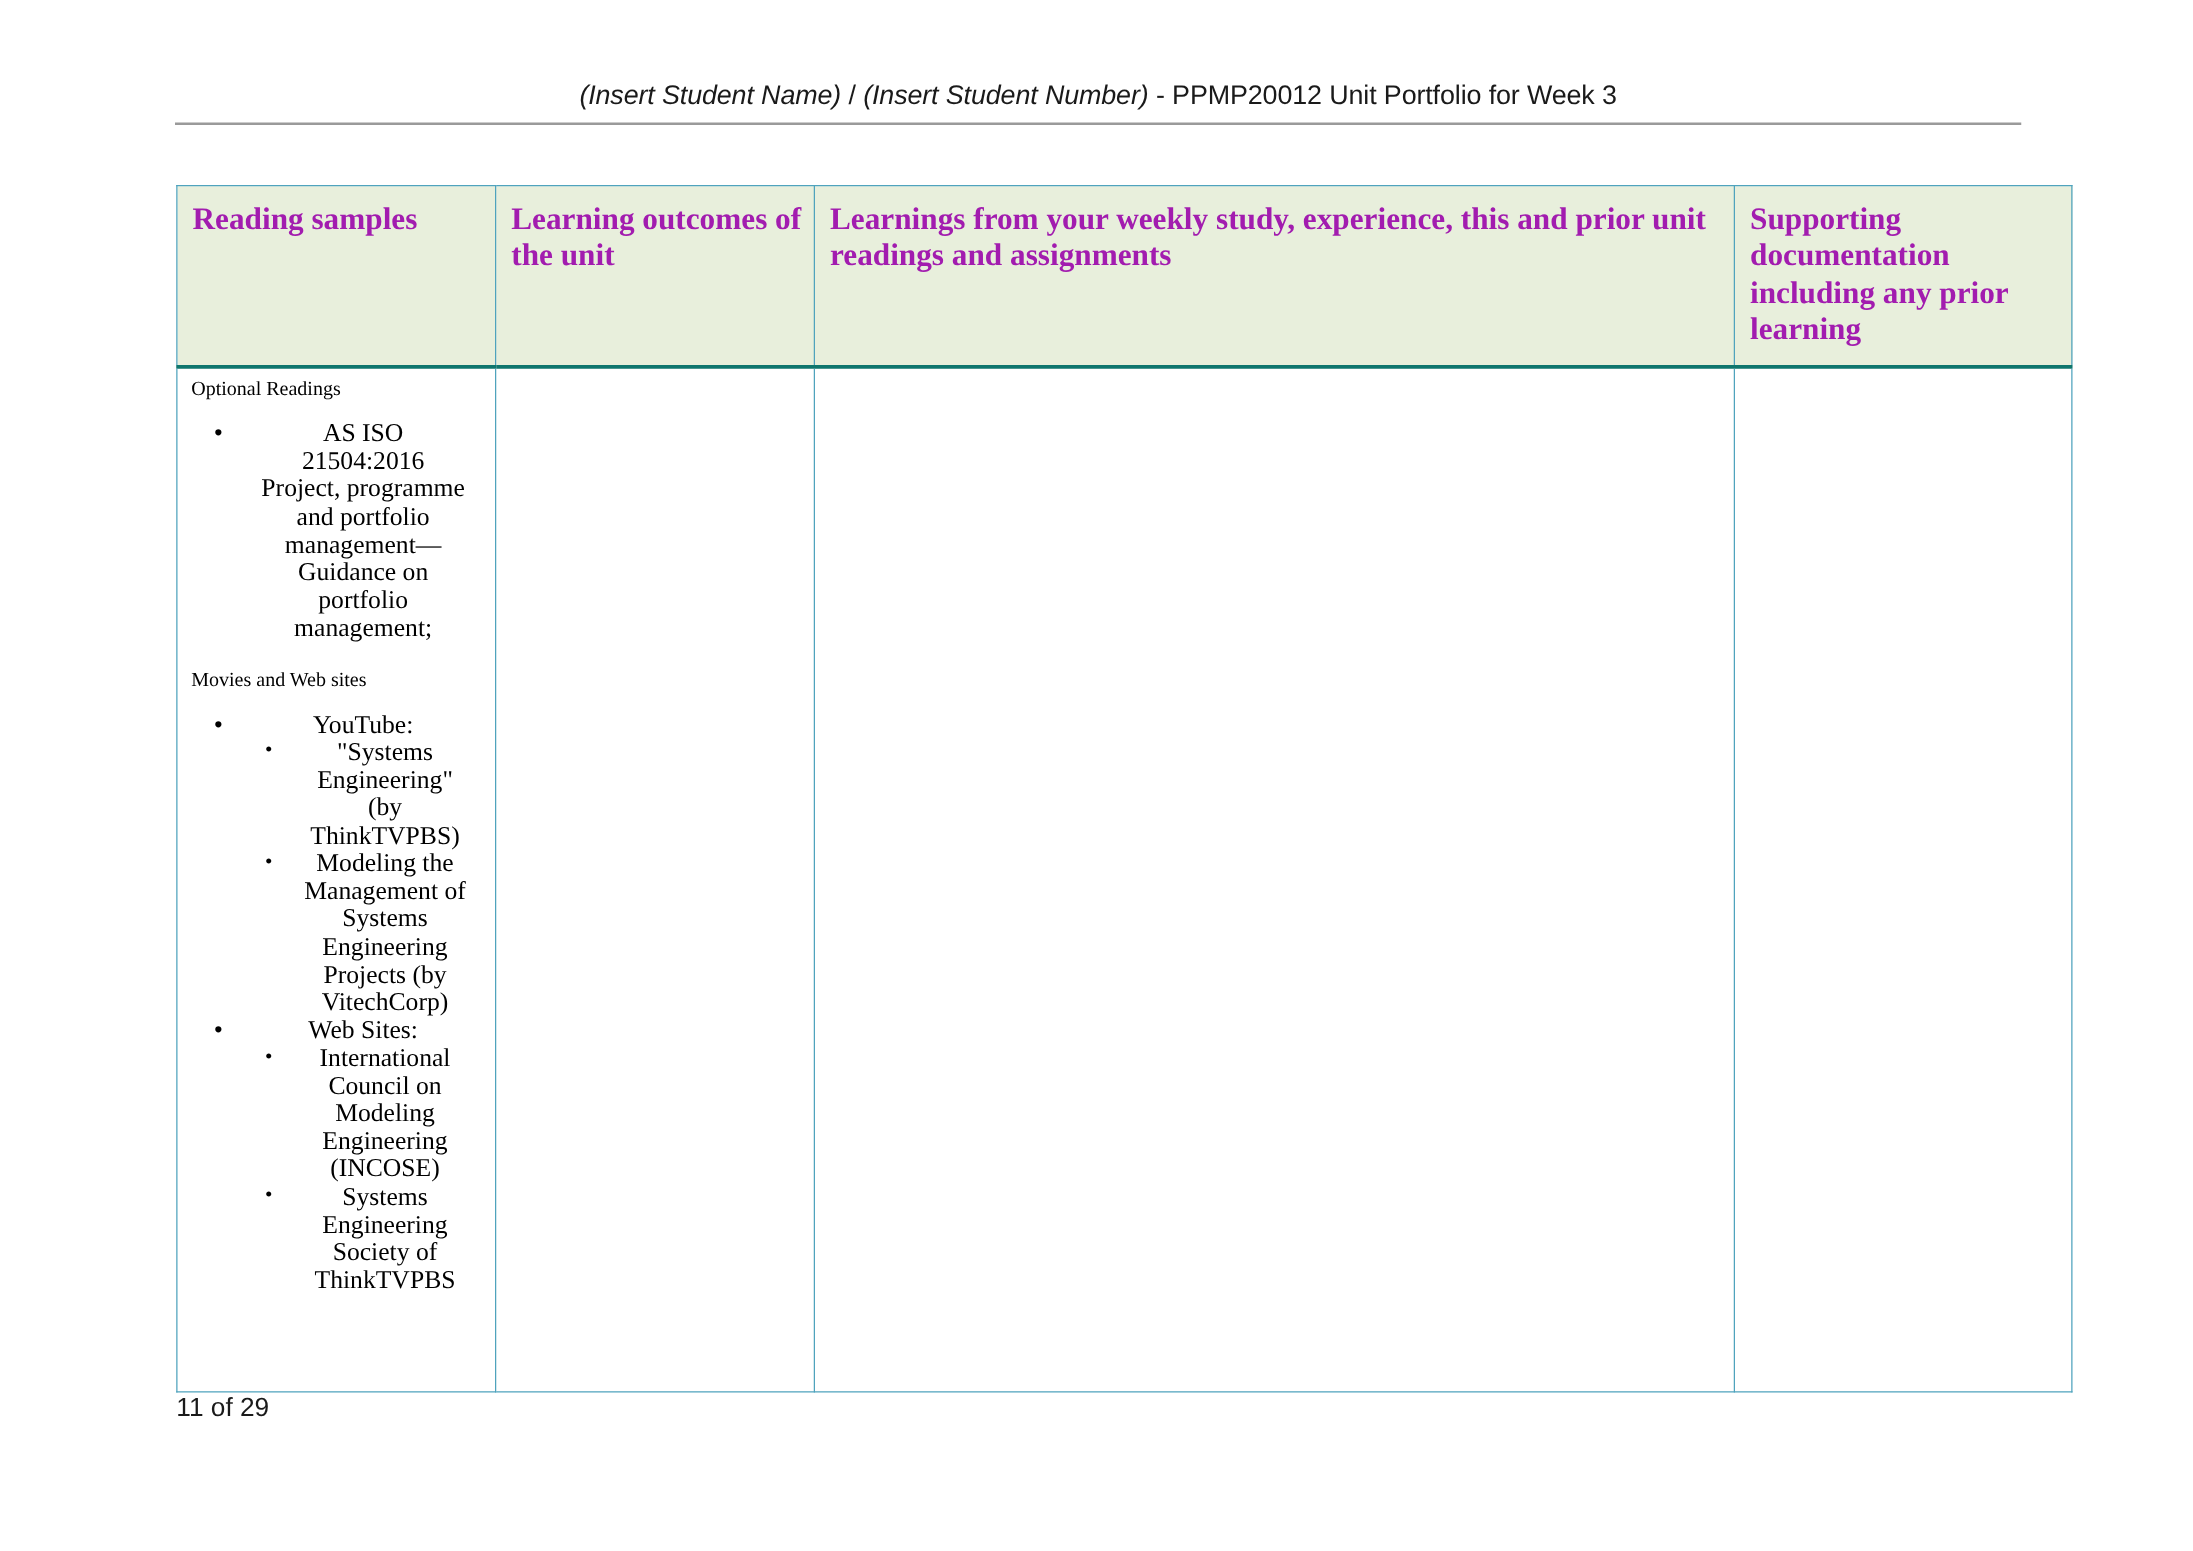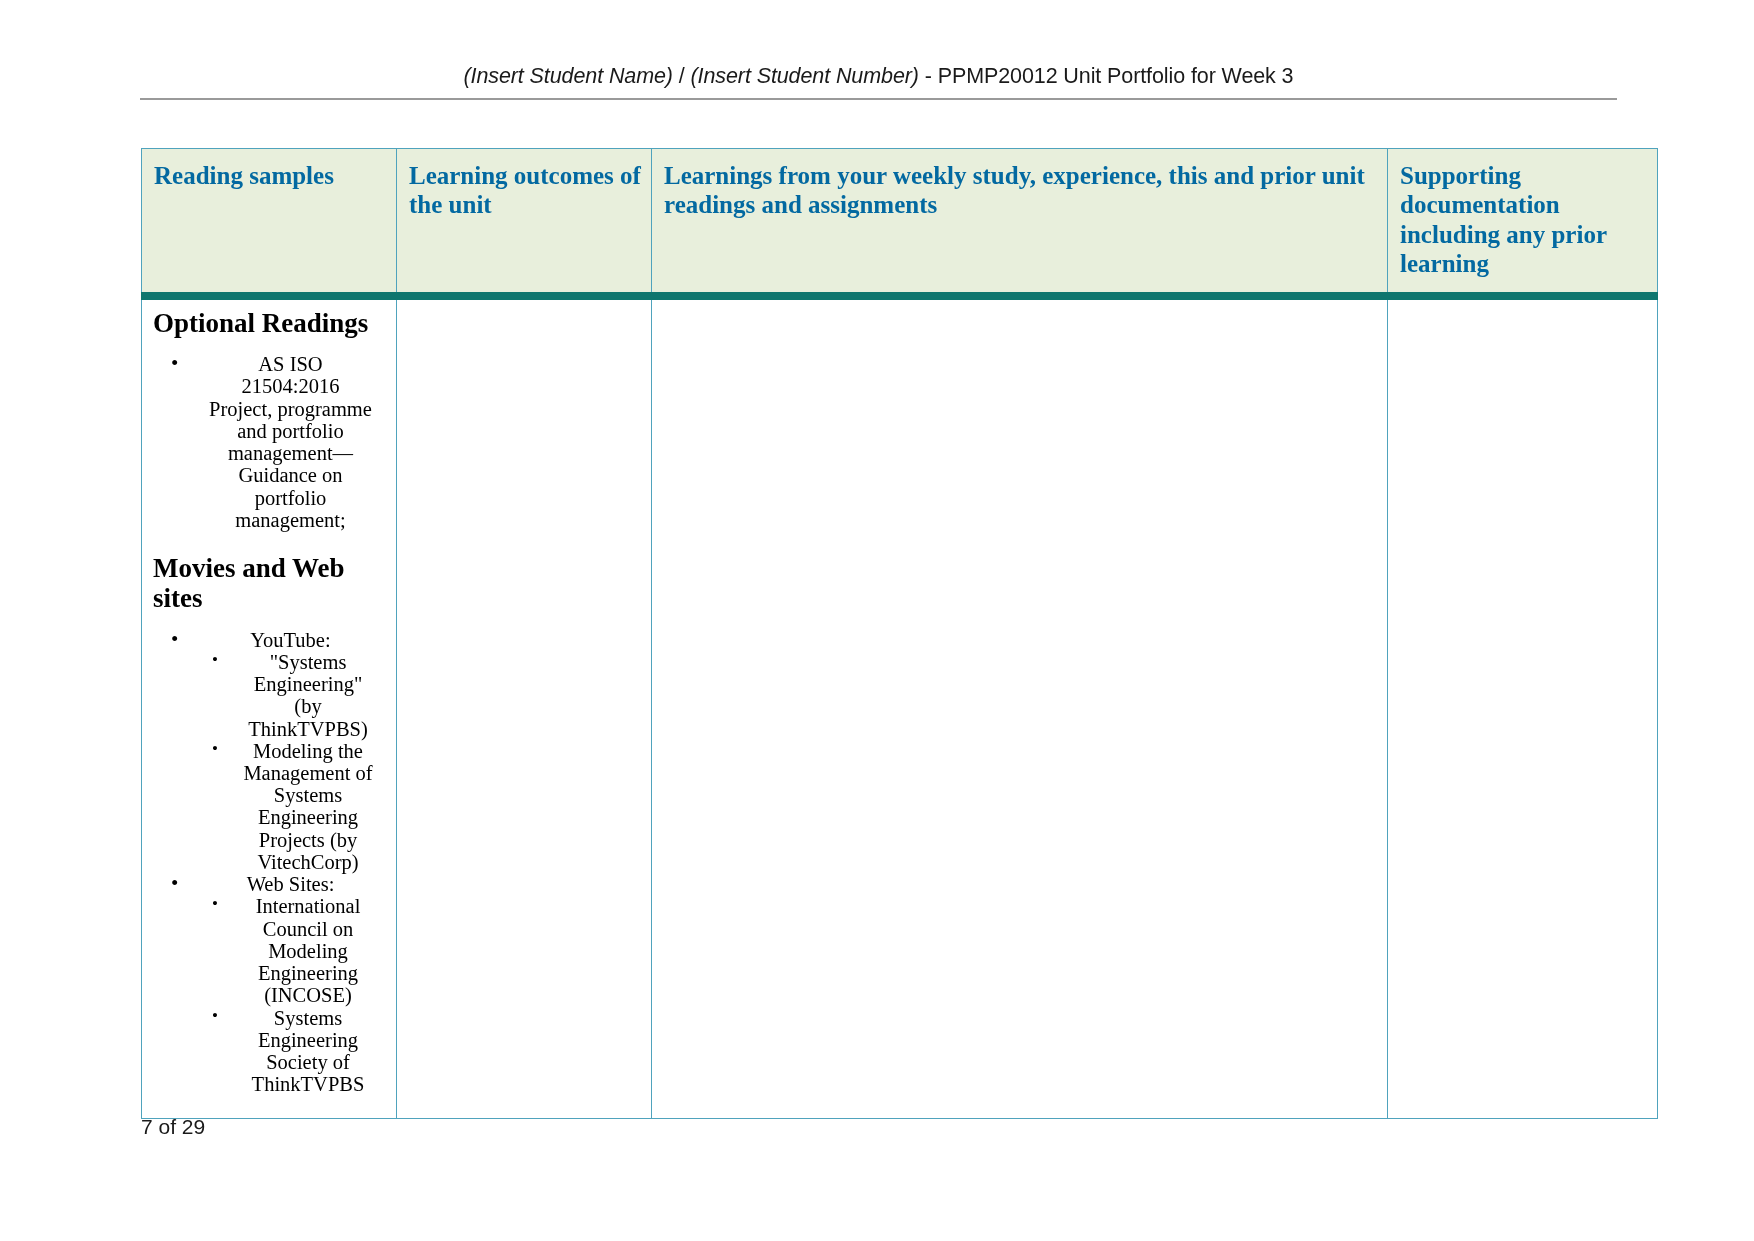--- a/index.html
+++ b/index.html
@@ -59,44 +59,44 @@
     border: 1.6px solid #4fa3bd;
     vertical-align: top;
     padding: 0;
   }
   .tbl thead th {
     background: #e8efdc;
     font-weight: bold;
     font-size: 25px;
     line-height: 1.17;
     text-align: left;
-    color: #0369a1;
+    color: #a21caf;
     padding: 12px 10px 14px 12px;
-    border-bottom: 8px solid #0f766e;
+    border-bottom: 3px solid #0f766e;
     margin-left: 11px;
   }
   .col1 { width: 232px; }
   .col2 { width: 232px; }
   .col3 { width: 713px; }
   .col4 { width: 247px; }
 
   .tbl tbody td {
     height: 818px;
     background: #ffffff;
   }
   .cell-body {
     padding: 8px 8px 6px 11px;
     font-size: 20.5px;
     line-height: 1.085;
     color: #000000;
   }
 
   .grp-title {
-    font-weight: bold;
-    font-size: 27px;
+    font-weight: normal;
+    font-size: 16px;
     line-height: 1.12;
     margin: 0 0 1px 0;
   }
   .grp-title.spaced { margin-top: 22px; }
 
   ul.lv1 {
     list-style: none;
     margin: 15px;
     padding: 0;
     text-align: center;
@@ -197,15 +197,15 @@
         <td class="col3">
           <div class="cell-body"></div>
         </td>
         <td class="col4">
           <div class="cell-body"></div>
         </td>
       </tr>
     </tbody>
   </table>
 
-  <div class="doc-footer">7 of 29</div>
+  <div class="doc-footer">11 of 29</div>
 
 </div>
 
 </body></html>

